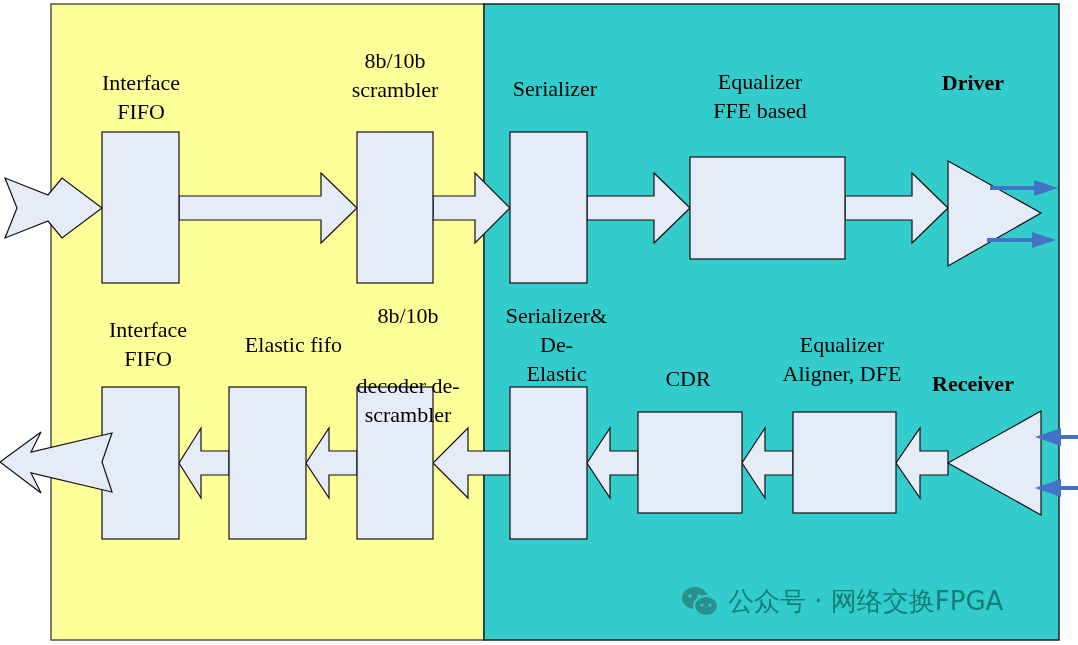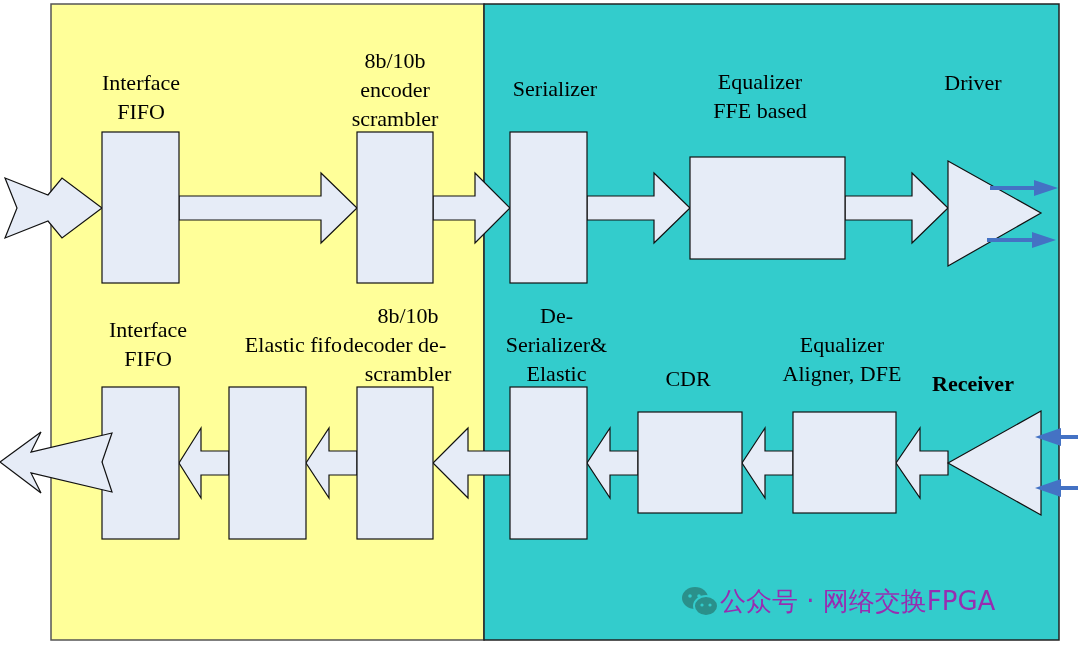--- a/index.html
+++ b/index.html
@@ -1,19 +1,19 @@
 <!DOCTYPE html>
 <html><head>
 <meta charset="utf-8">
 <style>
   html, body { margin:0; padding:0; background:#ffffff; }
   body { width:1078px; height:645px; position:relative; overflow:hidden; font-family:"Liberation Serif", serif; }
   svg { position:absolute; left:0; top:0; }
   .lbl { position:absolute; font-family:"Liberation Serif", serif; font-size:22px; color:#000; text-align:center; line-height:29px; white-space:nowrap; }
-  .wm { position:absolute; left:680px; top:584px; font-family:"DejaVu Sans", sans-serif; font-size:26px; color:#a21caf; display:flex; align-items:center; opacity:0.9; }
+  .wm { position:absolute; left:680px; top:584px; font-family:"DejaVu Sans", sans-serif; font-size:26px; color:#0f766e; display:flex; align-items:center; gap:8px; opacity:0.9; }
   .wm-icon { width:40px; height:34px; position:relative; }
 </style>
 </head>
 <body>
 
 <svg width="1078" height="645" viewBox="0 0 1078 645">
 
   <rect x="51" y="4" width="433" height="636" fill="#ffff99" stroke="#555" stroke-width="1.5"></rect>
   <rect x="484" y="4" width="575" height="636" fill="#33cccc" stroke="#222" stroke-width="1.5"></rect>
 
@@ -61,49 +61,48 @@
     <polygon points="1061,479 1035,488 1061,497" stroke="none"></polygon>
   </g>
 </svg>
 
 <div class="lbl" style="left:78px;top:68px;width:126px;">
   <div>Interface</div>
   <div>FIFO</div>
 </div>
 <div class="lbl" style="left:335px;top:46px;width:120px;">
   <div>8b/10b</div>
-  <div>encoder</div>
   <div>scrambler</div>
 </div>
 <div class="lbl" style="left:495px;top:74px;width:120px;">
   <div>Serializer</div>
 </div>
 <div class="lbl" style="left:690px;top:67px;width:140px;">
   <div>Equalizer</div>
   <div>FFE based</div>
 </div>
-<div class="lbl" style="left:920px;top:68px;width:106px;">
+<div class="lbl" style="left:920px;top:68px;width:106px;font-weight:bold;">
   <div>Driver</div>
 </div>
 
 <div class="lbl" style="left:85px;top:315px;width:126px;">
   <div>Interface</div>
   <div>FIFO</div>
 </div>
 <div class="lbl" style="left:222px;top:330px;width:120px;text-align:right;">
   <div>Elastic fifo</div>
 </div>
 <div class="lbl" style="left:343px;top:301px;width:130px;">
   <div>8b/10b</div>
-  <div style="text-align:left;padding-left:0px;">decoder de-</div>
+  <div style="text-align:center;padding-left:0px;margin-top:41px;">decoder de-</div>
   <div>scrambler</div>
 </div>
 <div class="lbl" style="left:494px;top:301px;width:125px;">
+  <div>Serializer&amp;</div>
   <div>De-</div>
-  <div>Serializer&amp;</div>
   <div>Elastic</div>
 </div>
 <div class="lbl" style="left:648px;top:364px;width:80px;">
   <div>CDR</div>
 </div>
 <div class="lbl" style="left:772px;top:330px;width:140px;">
   <div>Equalizer</div>
   <div>Aligner, DFE</div>
 </div>
 <div class="lbl" style="left:918px;top:369px;width:110px;font-weight:bold;">

